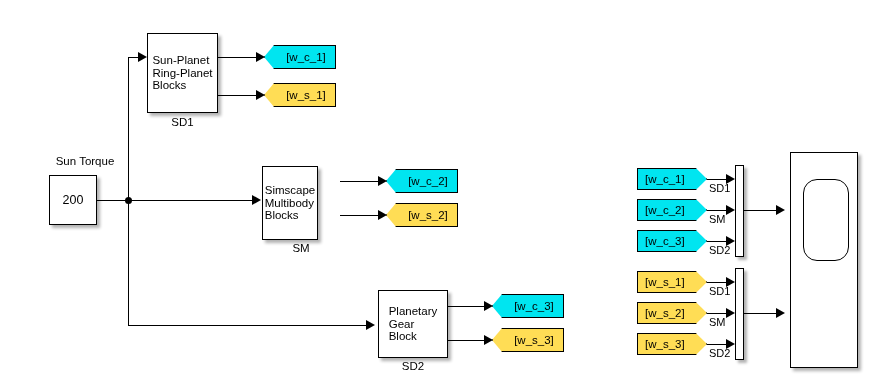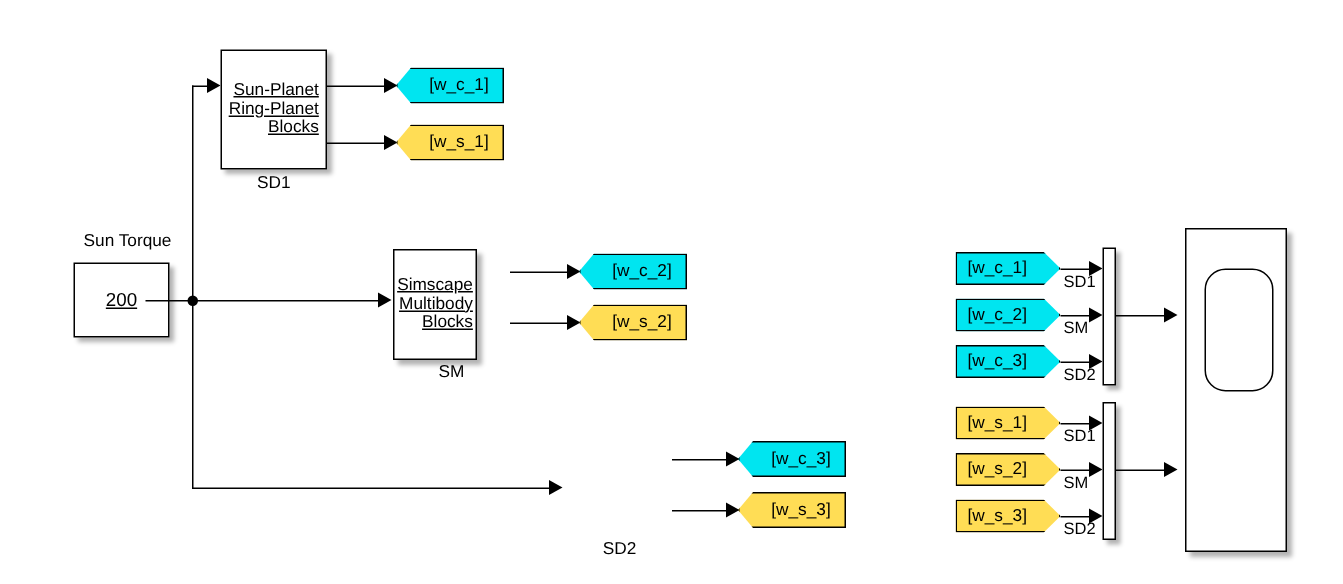--- a/index.html
+++ b/index.html
@@ -4,21 +4,21 @@
 <style>
   html,body{margin:0;padding:0;background:#ffffff;}
   body{font-family:"Liberation Sans",sans-serif;}
   #canvas{position:relative;width:895px;height:389px;background:#ffffff;overflow:hidden;}
 
   .blk{
     position:absolute;background:#ffffff;border:1.6px solid #000;
     box-sizing:border-box;display:flex;align-items:center;justify-content:center;
     box-shadow:3px 3px 3px rgba(0,0,0,0.30);
   }
-  .blk .btxt{font-size:11.5px;color:#000;line-height:1.12;text-align:right;white-space:pre-line;text-decoration:underline;}
+  .blk .btxt{font-size:11.5px;color:#000;line-height:1.12;text-align:left;white-space:pre-line;}
   .blk .btxt.big{font-size:12.5px;}
 
   .blabel{position:absolute;font-size:11.5px;color:#000;text-align:center;white-space:nowrap;}
   .ftlabel{position:absolute;font-size:11px;color:#000;white-space:nowrap;}
 
   
   .hw{position:absolute;height:0;border-top:1.6px solid #000;}
   .vw{position:absolute;width:0;border-left:1.6px solid #000;}
   .dot{position:absolute;width:7px;height:7px;background:#000;border-radius:50%;}
 
@@ -51,21 +51,21 @@
   .scope{position:absolute;background:#ffffff;border:1.6px solid #000;
          box-sizing:border-box;box-shadow:3px 3px 3px rgba(0,0,0,0.30);}
   .scope-inner{position:absolute;border:1.4px solid #000;border-radius:14px;background:#ffffff;}
 </style>
 </head>
 <body>
 
 <div id="canvas">
 
   <div class="blabel" style="left:40px;top:155px;width:90px;">Sun Torque</div>
-  <div class="blk" id="src-blk" style="left:49px;top:175px;width:64px;height:50px;">
+  <div class="blk" id="src-blk" style="left:49px;top:175px;width:48px;height:50px;">
     <span class="btxt big">200</span>
   </div>
 
   <div class="hw" style="left:97px;top:200px;width:34px;"></div>
   <div class="dot" style="left:125px;top:197px;"></div>
 
   <div class="vw" style="left:128px;top:57px;height:144px;"></div>
   <div class="vw" style="left:128px;top:200px;height:126px;"></div>
 
   <div class="hw" style="left:128px;top:57px;width:12px;"></div>
@@ -108,20 +108,25 @@
   <div class="hw" style="left:340px;top:215px;width:40px;"></div>
   <div class="arrow" style="left:378px;top:209.5px;"></div>
 
   <div class="goto" style="left:386px;top:169px;width:72px;height:24px;background:#00e5f0;">
     <span>[w_c_2]</span>
   </div>
   <div class="goto" style="left:386px;top:203px;width:72px;height:24px;background:#ffdd55;">
     <span>[w_s_2]</span>
   </div>
 
+  <div class="blk" style="left:378px;top:290px;width:70px;height:68px;">
+    <span class="btxt">Planetary
+Gear
+Block</span>
+  </div>
   <div class="blabel" style="left:378px;top:360px;width:70px;">SD2</div>
 
   <div class="hw" style="left:448px;top:306px;width:38px;"></div>
   <div class="arrow" style="left:484px;top:300.5px;"></div>
   <div class="hw" style="left:448px;top:340px;width:38px;"></div>
   <div class="arrow" style="left:484px;top:334.5px;"></div>
 
   <div class="goto" style="left:492px;top:294px;width:72px;height:24px;background:#00e5f0;">
     <span>[w_c_3]</span>
   </div>

